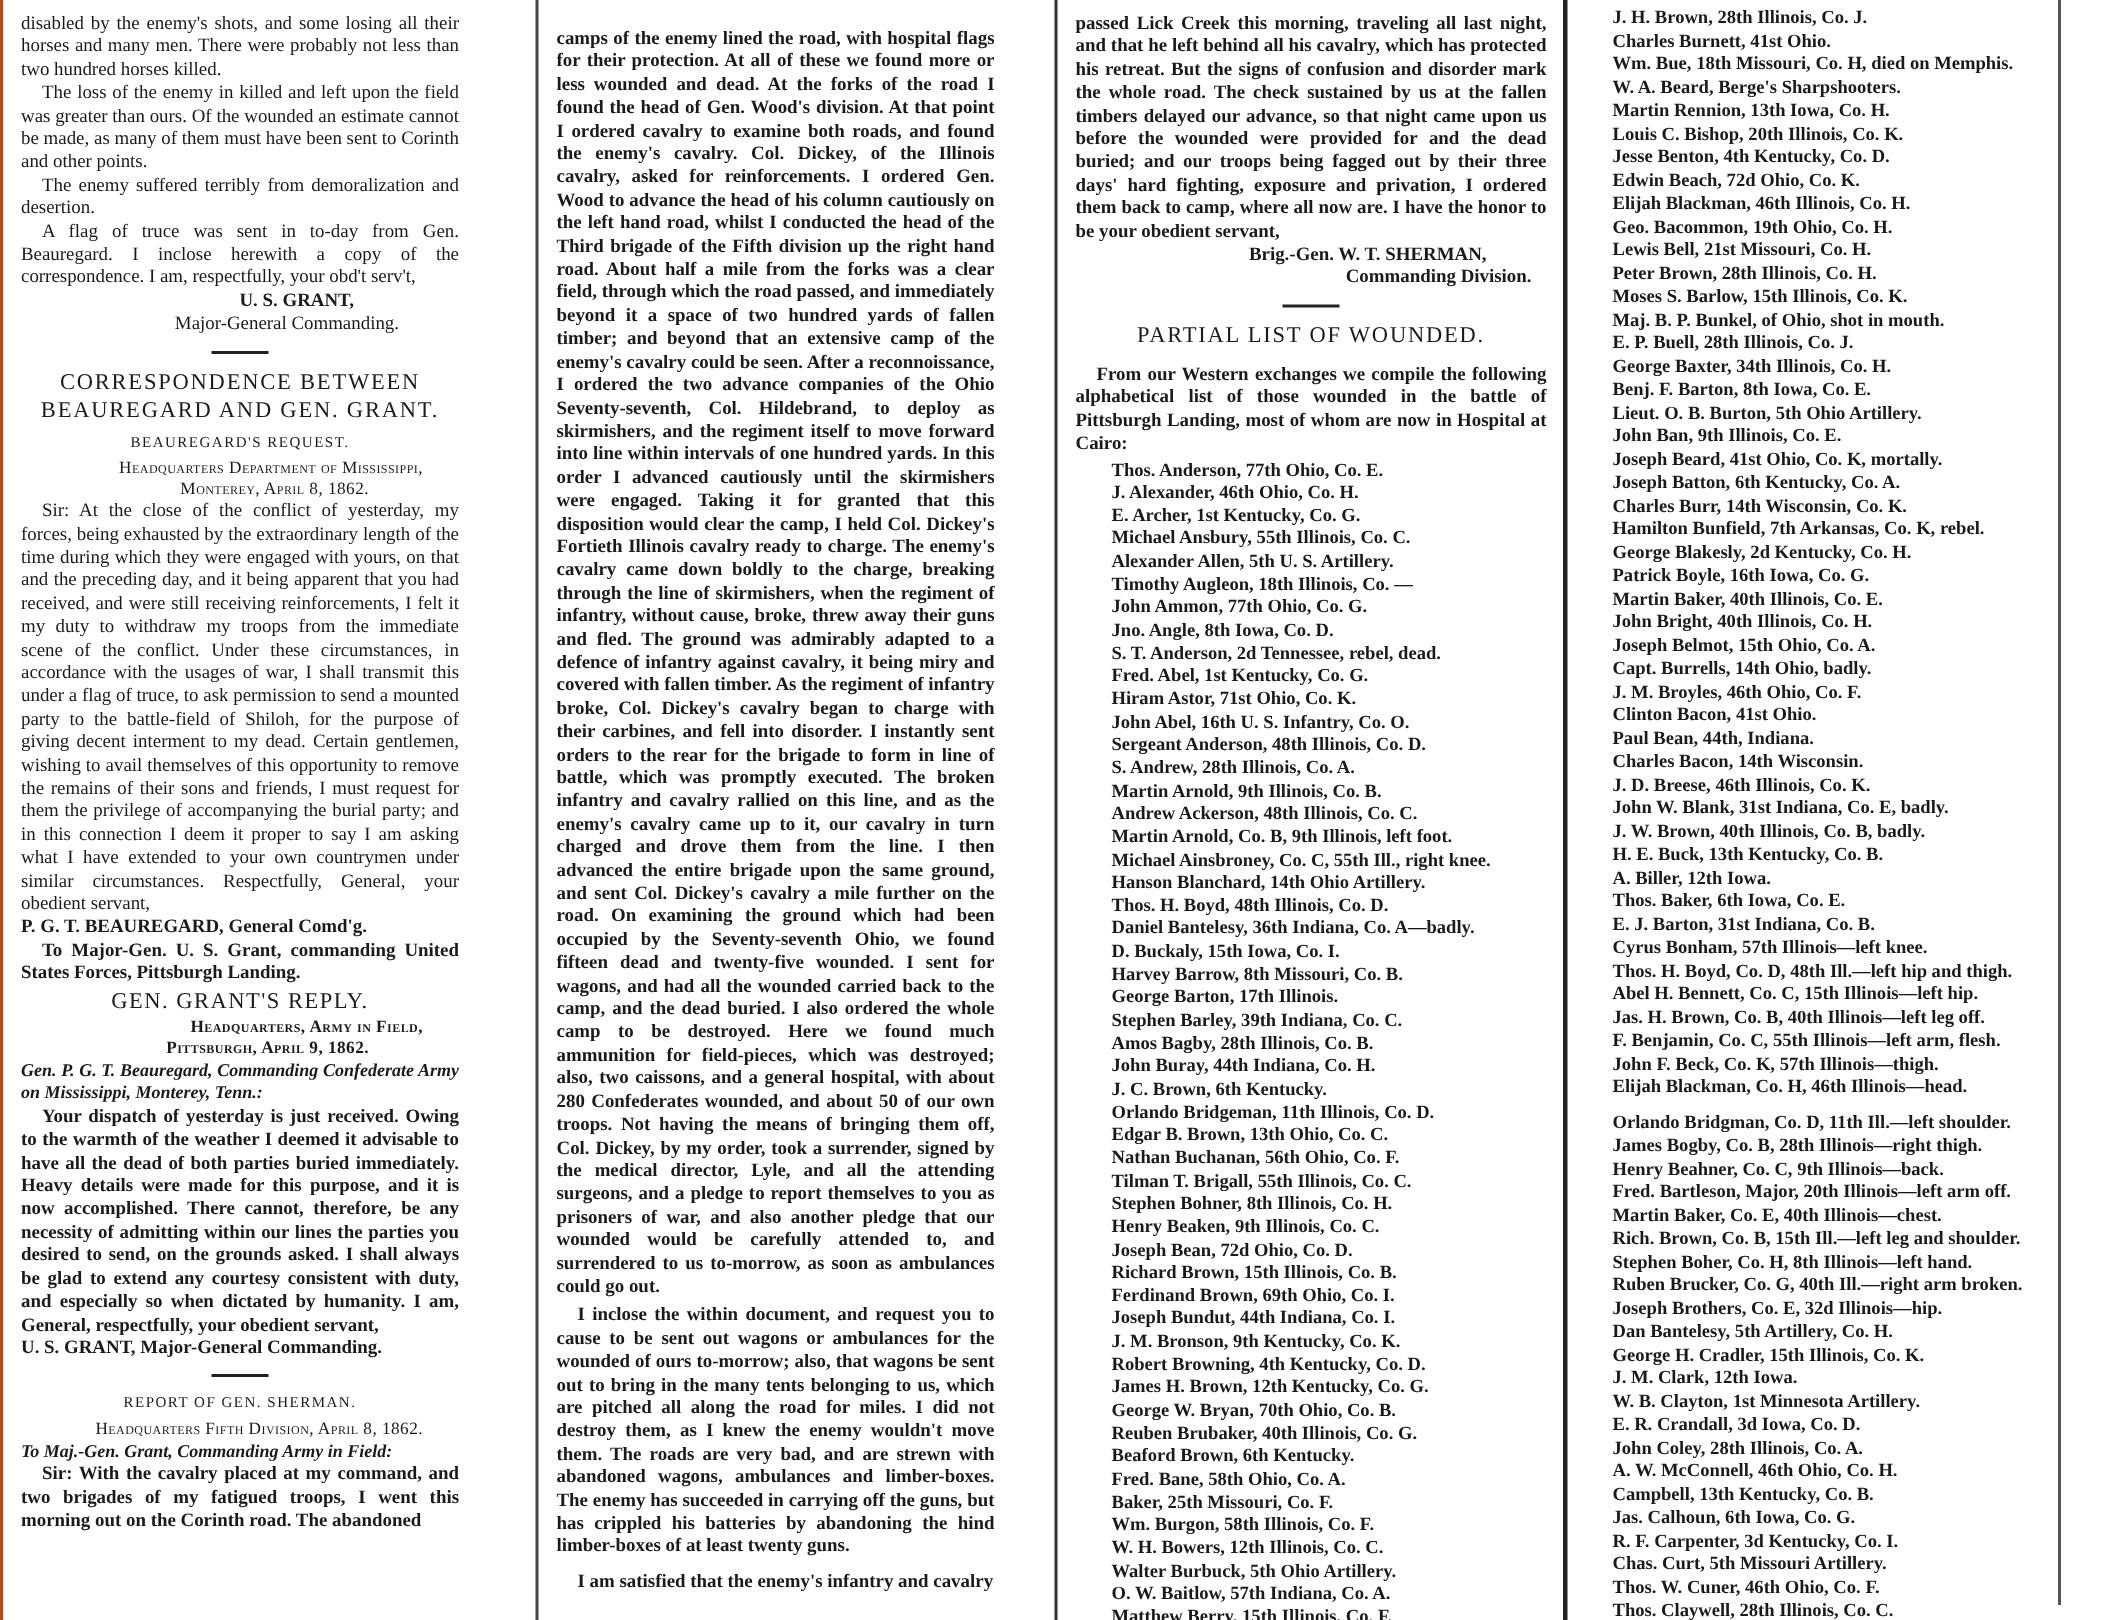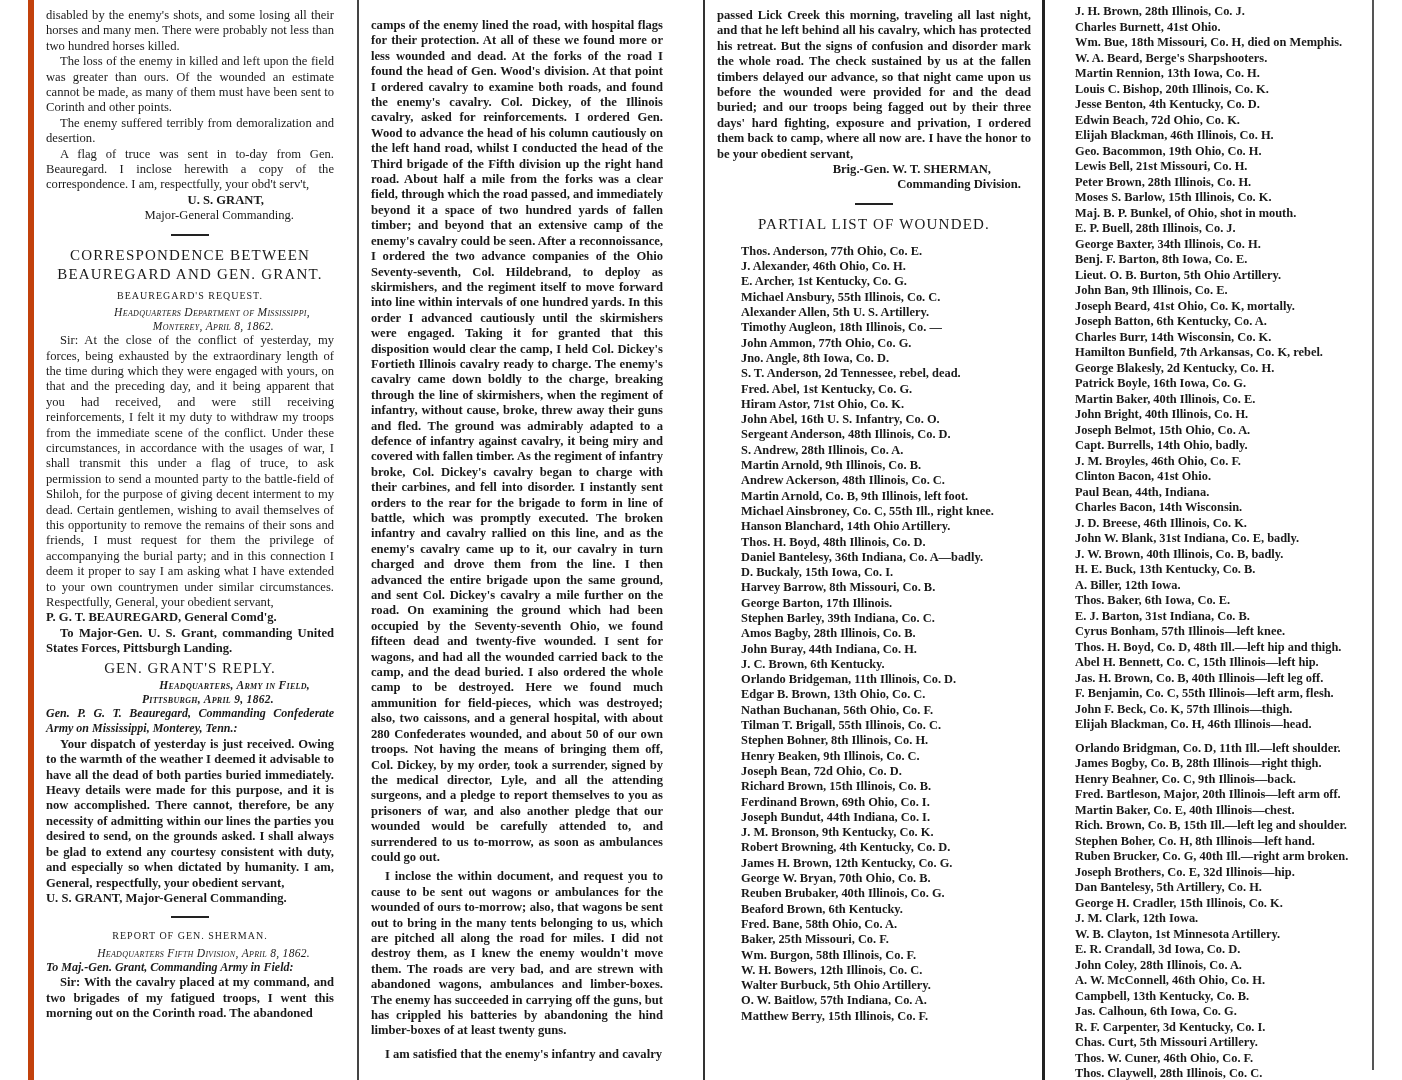--- a/index.html
+++ b/index.html
@@ -5,31 +5,31 @@
   html, body { margin: 0; padding: 0; background: #ffffff; }
   body {
     width: 1402px; height: 1080px; overflow: hidden; position: relative;
     font-family: "Liberation Serif", "DejaVu Serif", serif; color: #1a1a1a;
   }
   .page { position: absolute; left: 0; top: 0; width: 1402px; height: 1080px; }
   .col {
     position: absolute; top: 0; bottom: 0; box-sizing: border-box;
     padding: 8px 10px 0 12px; font-size: 12.6px; line-height: 15.4px;
   }
-  .col1 { left: 0; width: 316px; border-left: 6px solid #c2410c; margin-left: 28px; }
+  .col1 { left: 0; width: 316px; border-left: 2px solid #c2410c; }
   .col2 { left: 357px; width: 316px; border-left: 2px solid #444; padding-top: 18px; }
   .col3 { left: 703px; width: 338px; border-left: 2px solid #333; }
   .col4 { left: 1042px; width: 284px; border-left: 3px solid #222; padding-left: 30px; padding-top: 4px; }
   .rule-right { position: absolute; left: 1372px; top: 0; width: 2px; height: 1070px; background: #555; }
   p { margin: 0; text-align: justify; text-indent: 14px; }
   p.noindent { text-indent: 0; }
   .sig { text-align: right; margin: 0; }
   .sig.c { text-align: left; }
   .sig.r1 { padding-right: 60px; }
-  .sc { font-variant: small-caps; letter-spacing: 0.3px; font-style: italic; }
+  .sc { font-variant: small-caps; letter-spacing: 0.3px; }
   .hdr1 { font-size: 15px; letter-spacing: 1.2px; text-align: center; margin: 6px 0 0 0; line-height: 19px; }
   .hdr2 { font-size: 10px; text-align: center; letter-spacing: 1px; font-weight: normal; margin: 4px 0 2px 0; }
   .dateline { font-size: 11.5px; text-align: right; padding-right: 24px; line-height: 14px; }
   .salute { font-style: italic; font-weight: bold; font-size: 12px; }
   .divider { width: 38px; height: 2px; background: #222; margin: 10px auto 10px auto; }
   .gap { height: 8px; }
   .list { list-style: none; margin: 2px 0 0 0; padding: 0 0 0 24px; font-size: 12.4px; line-height: 15.3px; }
   .list li { white-space: nowrap; }
   .list4 { list-style: none; margin: 0; padding: 0; font-size: 12.4px; line-height: 15.5px; }
   .list4 li { white-space: nowrap; }
@@ -79,20 +79,21 @@
     <p class="bold">I am satisfied that the enemy's infantry and cavalry</p>
   </div>
 
   <div class="col col3">
     <p class="noindent bold">passed Lick Creek this morning, traveling all last night, and that he left behind all his cavalry, which has protected his retreat. But the signs of confusion and disorder mark the whole road. The check sustained by us at the fallen timbers delayed our advance, so that night came upon us before the wounded were provided for and the dead buried; and our troops being fagged out by their three days' hard fighting, exposure and privation, I ordered them back to camp, where all now are. I have the honor to be your obedient servant,</p>
     <div class="sig bold" style="padding-right:40px">Brig.-Gen. W. T. SHERMAN,</div>
     <div class="sig bold" style="padding-right:10px">Commanding Division.</div>
     <div class="divider"></div>
     <div class="hdr1">PARTIAL LIST OF WOUNDED.</div>
     <div class="gap"></div>
+    <p class="bold">From our Western exchanges we compile the following alphabetical list of those wounded in the battle of Pittsburgh Landing, most of whom are now in Hospital at Cairo:</p>
     <ul class="list bold" id="list-col3">
         <li>Thos. Anderson, 77th Ohio, Co. E.</li>
         <li>J. Alexander, 46th Ohio, Co. H.</li>
         <li>E. Archer, 1st Kentucky, Co. G.</li>
         <li>Michael Ansbury, 55th Illinois, Co. C.</li>
         <li>Alexander Allen, 5th U. S. Artillery.</li>
         <li>Timothy Augleon, 18th Illinois, Co. —</li>
         <li>John Ammon, 77th Ohio, Co. G.</li>
         <li>Jno. Angle, 8th Iowa, Co. D.</li>
         <li>S. T. Anderson, 2d Tennessee, rebel, dead.</li>

